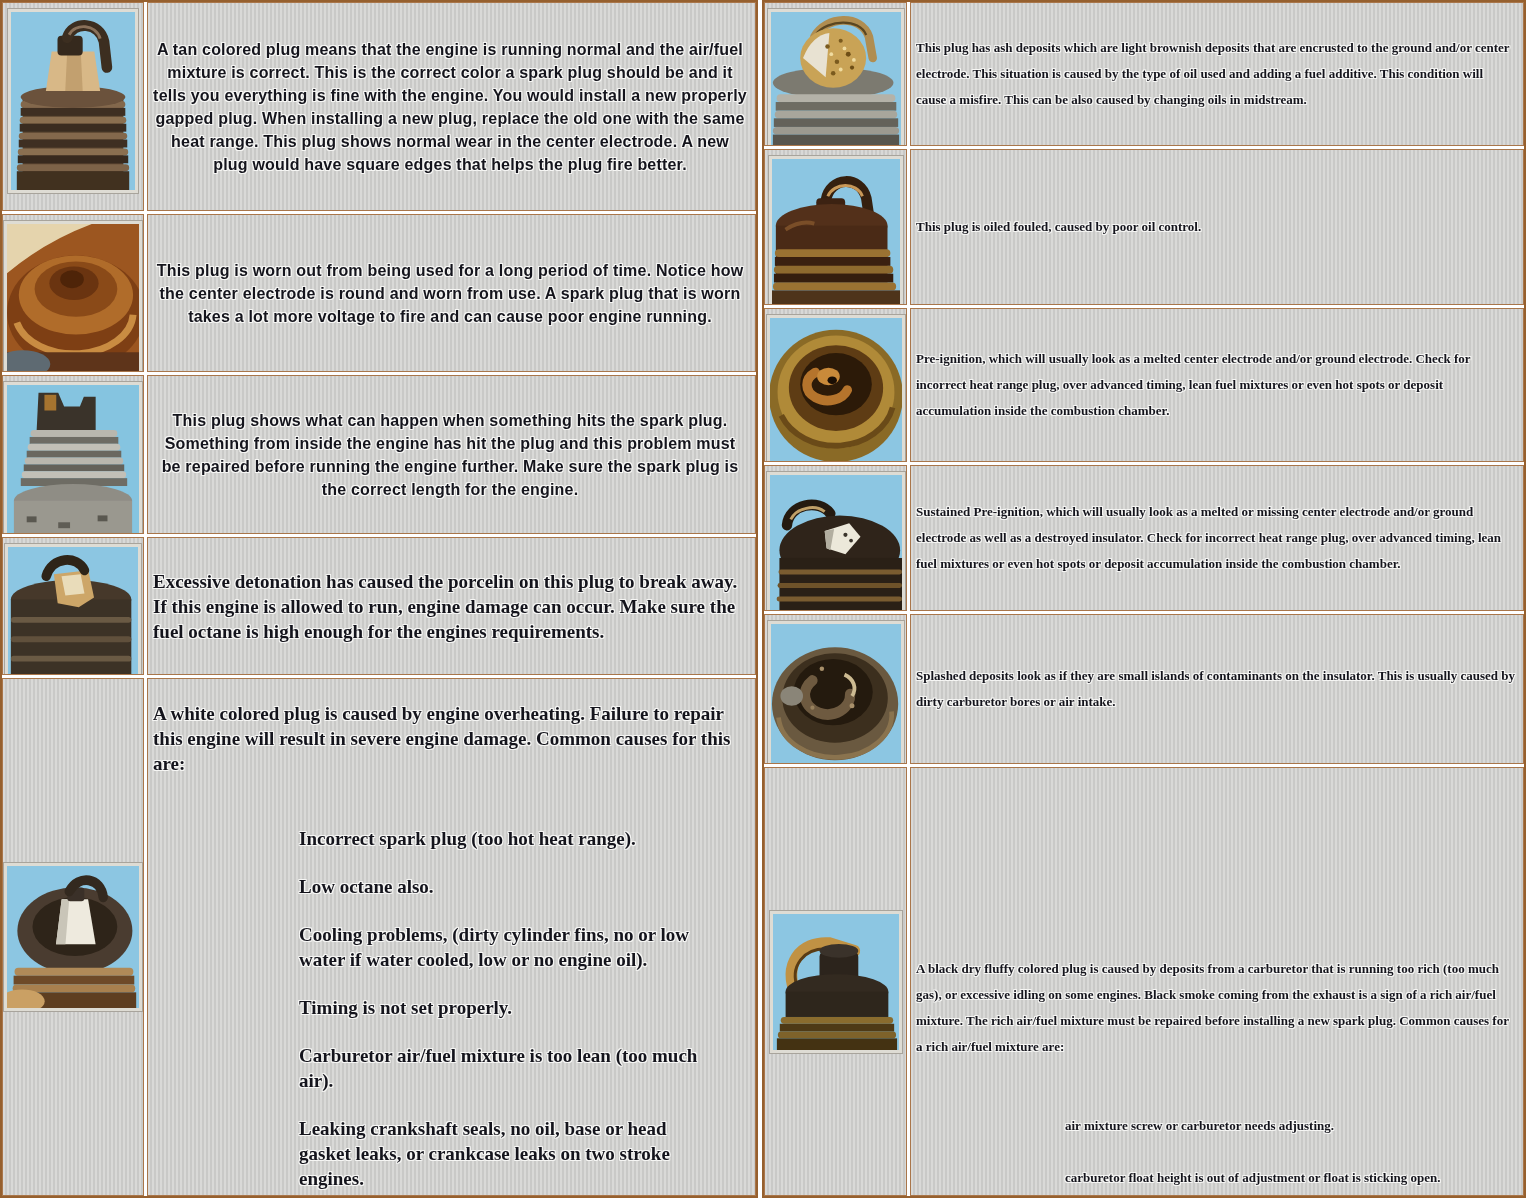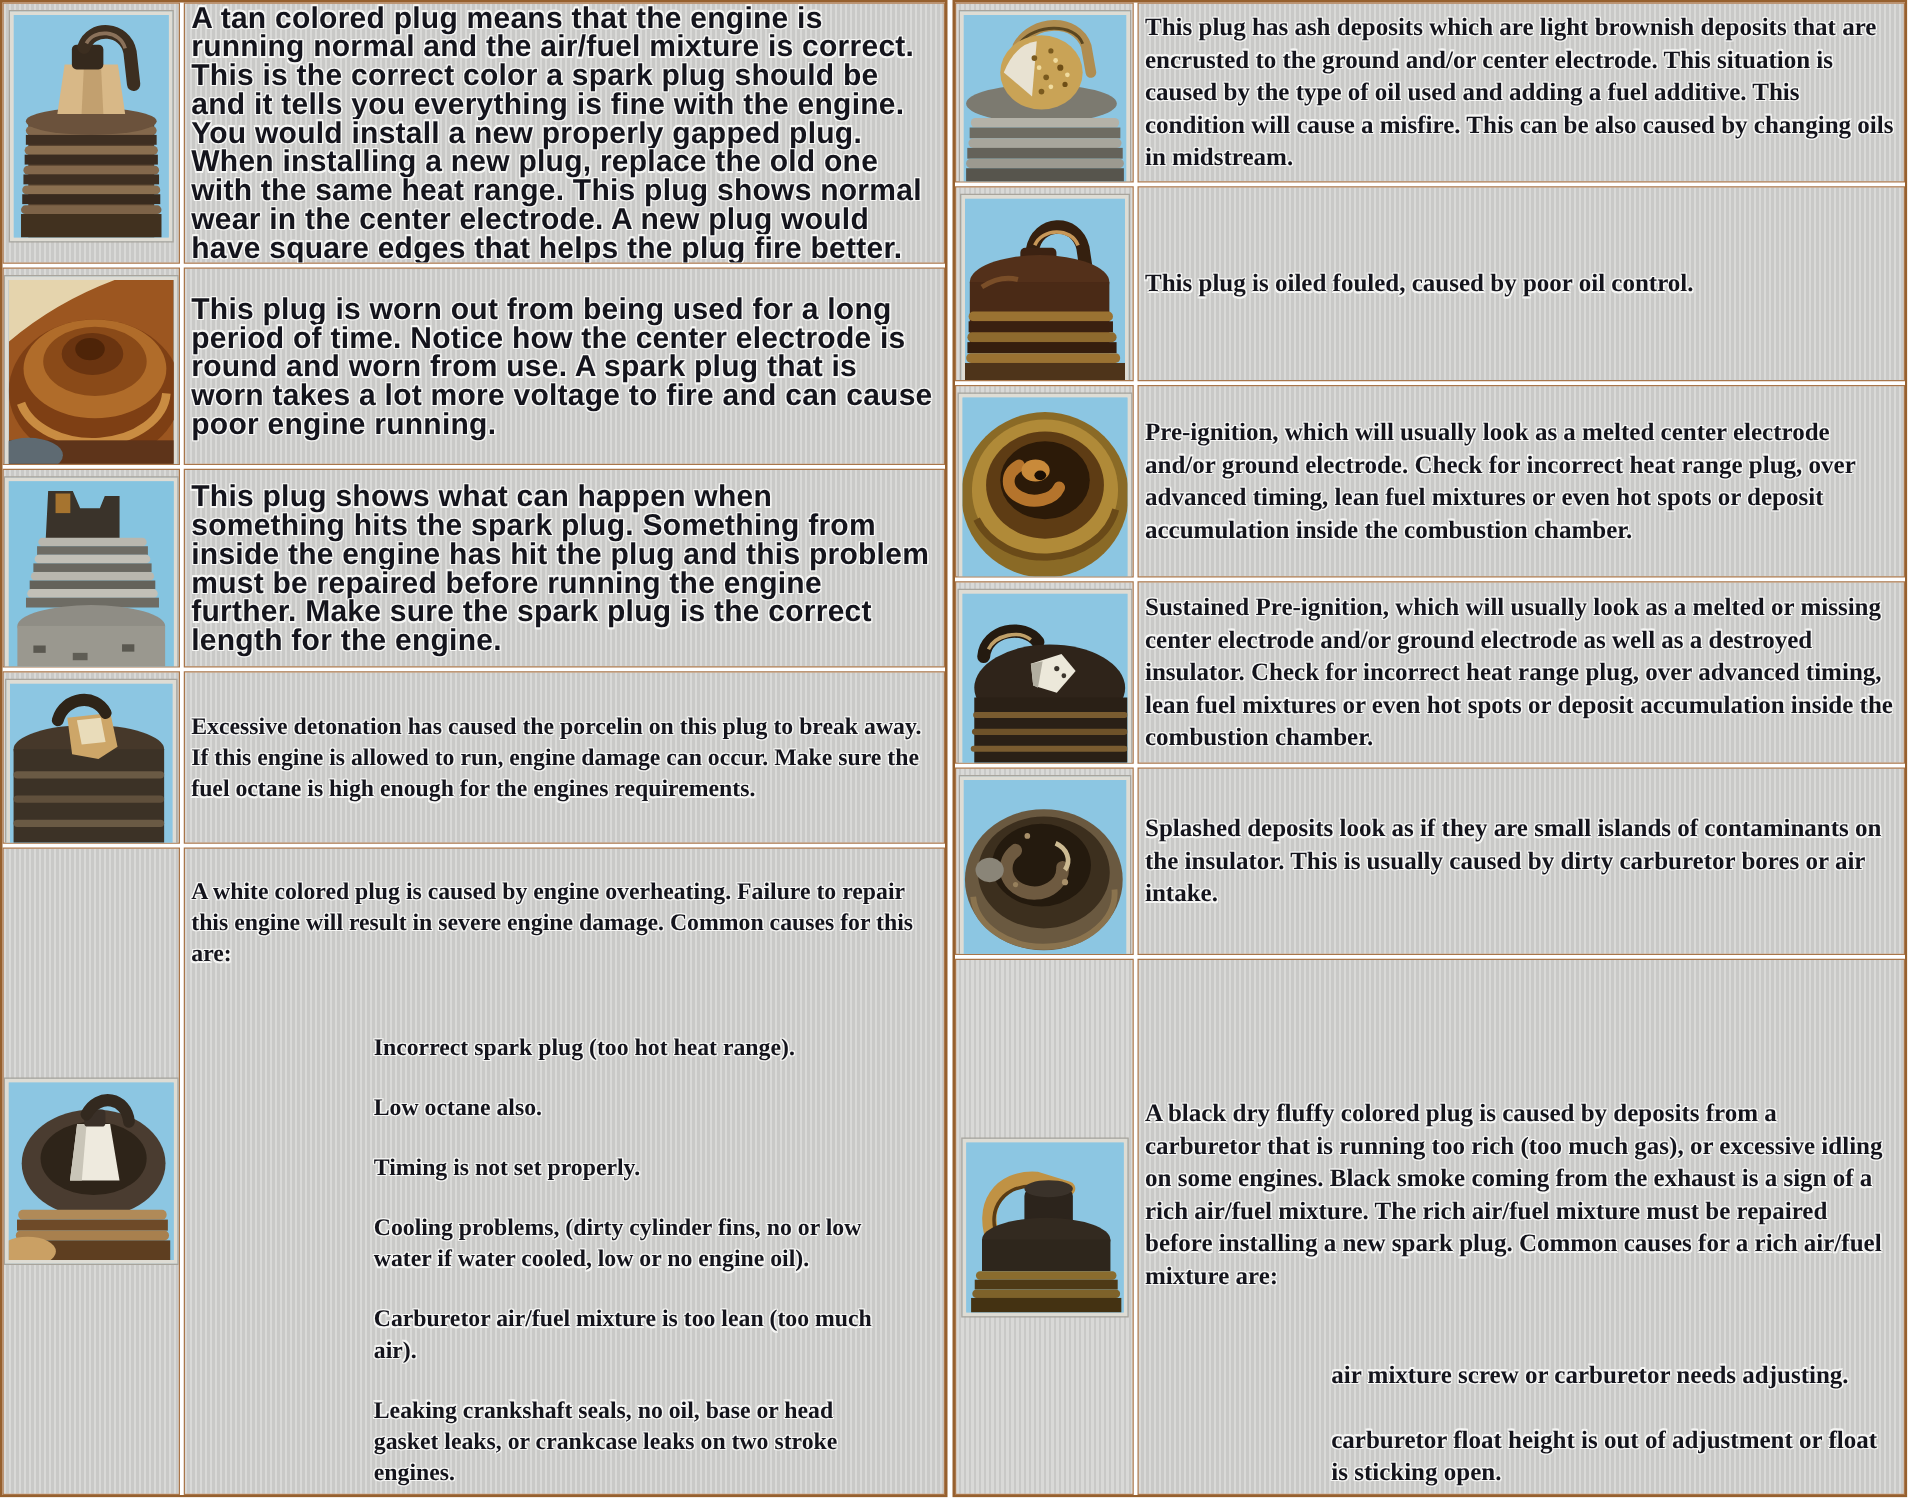--- a/index.html
+++ b/index.html
@@ -27,23 +27,23 @@
   .photo{border:3px solid #dedcd4;outline:1px solid #a8a49c;line-height:0;background:#8cc6e2;}
   .photo svg{display:block;}
 
   p{margin:0;}
   .halo{
     color:#14141c;
     text-shadow:1px 1px 0 #f6f6f4,-1px -1px 0 #f6f6f4,1px -1px 0 #f6f6f4,-1px 1px 0 #f6f6f4,
       0 1px 0 #f6f6f4,0 -1px 0 #f6f6f4,1px 0 0 #f6f6f4,-1px 0 0 #f6f6f4;
   }
   .sans{font-family:"Liberation Sans","DejaVu Sans",sans-serif;font-weight:bold;
-    font-size:24px;line-height:23px;letter-spacing:0.2px;}
+    font-size:16px;line-height:23px;letter-spacing:0.2px;text-align:center;}
   .serif{font-family:"Liberation Serif","DejaVu Serif",serif;font-weight:bold;
-    font-size:20px;line-height:26px;}
+    font-size:13px;line-height:26px;}
   .serif.small{font-size:19px;line-height:25px;}
 
   .cause{margin:23px 0 0 101px;max-width:405px;}
   .rightcol .cause{margin:26px 0 0 104px;max-width:440px;}
   .causes{margin-top:27px;margin-left:45px;}
 </style>
 </head>
 <body>
 
 <div class="page">
@@ -159,22 +159,22 @@
           <rect x="5" y="129" width="132" height="16" fill="#5e3e20"></rect>
           <ellipse cx="16" cy="138" rx="24" ry="12" fill="#caa064"></ellipse>
         </svg>
       </div>
     </div>
     <div class="cell txt serif small halo top">
       <p>A white colored plug is caused by engine overheating. Failure to repair this engine will result in severe engine damage. Common causes for this are:</p>
       <div class="causes">
         <p class="cause">Incorrect spark plug (too hot heat range).</p>
         <p class="cause">Low octane also.</p>
+        <p class="cause">Cooling problems, (dirty cylinder fins, no or low water if water cooled, low or no engine oil).</p>
         <p class="cause">Timing is not set properly.</p>
-        <p class="cause">Cooling problems, (dirty cylinder fins, no or low water if water cooled, low or no engine oil).</p>
         <p class="cause">Carburetor air/fuel mixture is too lean (too much air).</p>
         <p class="cause">Leaking crankshaft seals, no oil, base or head gasket leaks, or crankcase leaks on two stroke engines.</p>
       </div>
     </div>
   </div>
 
   <div class="ptable rightcol">
 
     <div class="cell img">
       <div class="photo">

